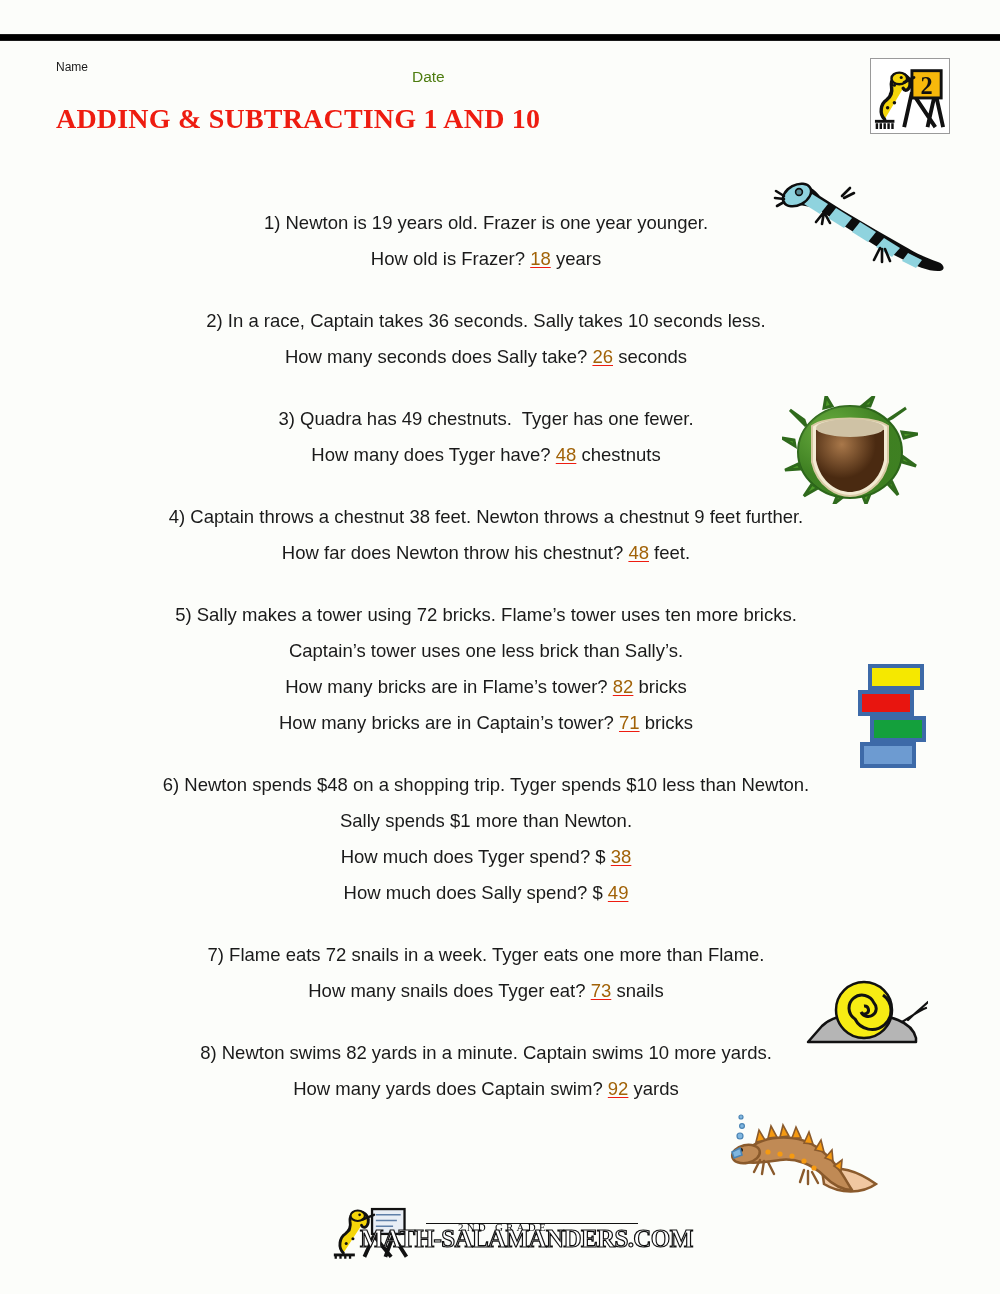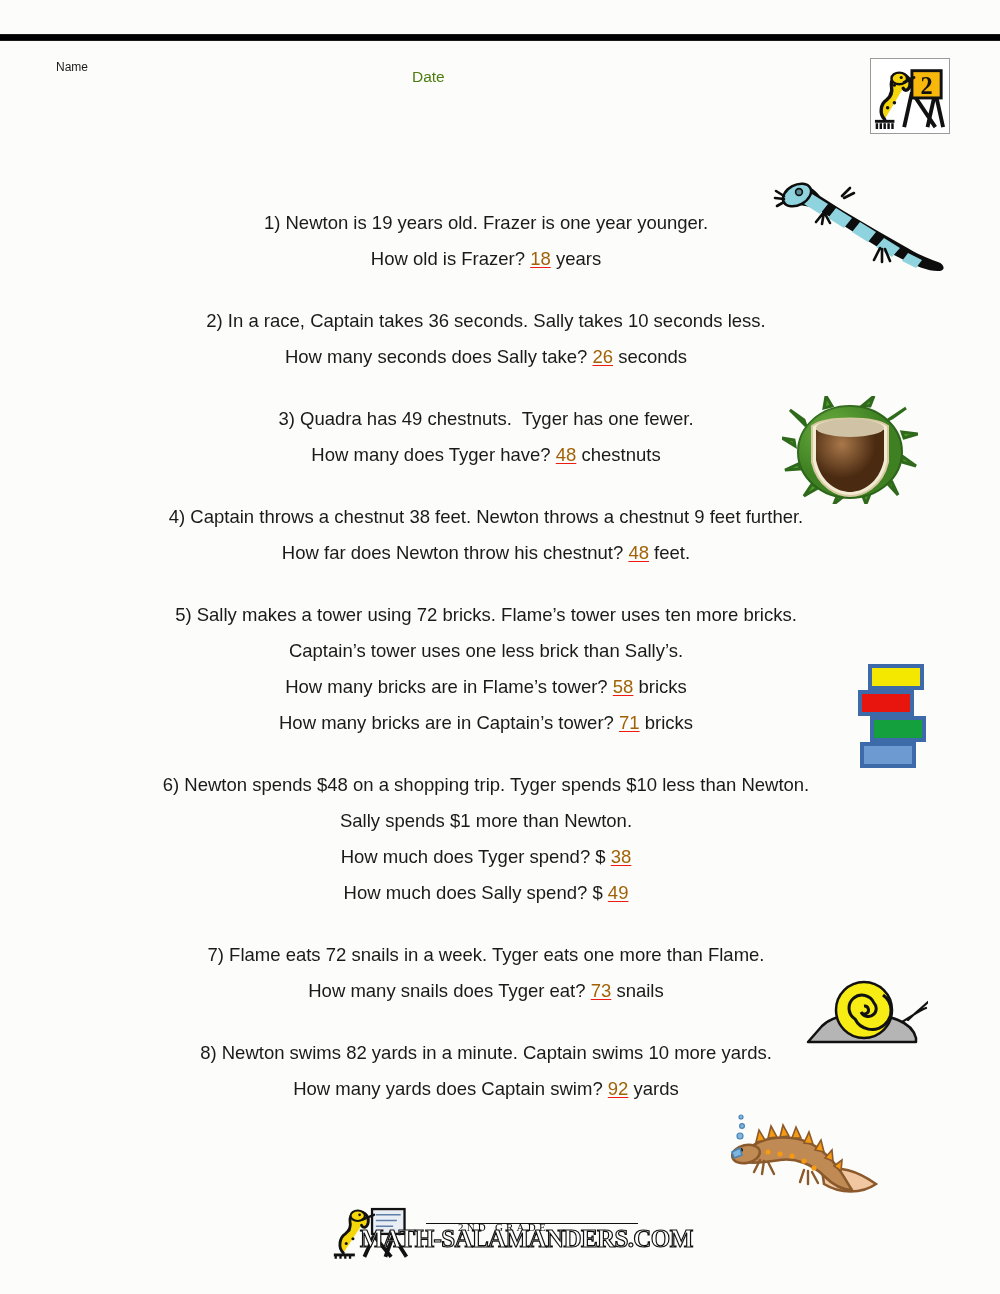--- a/index.html
+++ b/index.html
@@ -178,20 +178,21 @@
       <circle cx="24" cy="45" r="1.8" fill="#111"></circle>
       <circle cx="17" cy="50" r="1.8" fill="#111"></circle>
       <circle cx="24" cy="27" r="1.6" fill="#111"></circle>
 
       <path d="M6 66 L6 72 M10 66 L10 72 M14 66 L14 72 M18 66 L18 72 M22 66 L22 72" stroke="#111" stroke-width="2.5"></path>
       <path d="M4 64 L24 64" stroke="#111" stroke-width="3"></path>
     </svg>
   </div>
 
   <div class="title-block">
+    <div class="title-line">ADDING &amp; SUBTRACTING 1 AND 10</div>
   </div>
 
   <div class="problems" id="problems">
       <div class="problem">
         <div class="pline"><span>1) Newton is 19 years old. Frazer is one year younger.</span></div>
         <div class="pline"><span>How old is Frazer? </span><span class="ans">18</span><span> years</span></div>
       </div>
       <div class="problem">
         <div class="pline"><span>2) In a race, Captain takes 36 seconds. Sally takes 10 seconds less.</span></div>
         <div class="pline"><span>How many seconds does Sally take? </span><span class="ans">26</span><span> seconds</span></div>
@@ -200,21 +201,21 @@
         <div class="pline"><span>3) Quadra has 49 chestnuts.  Tyger has one fewer.</span></div>
         <div class="pline"><span>How many does Tyger have? </span><span class="ans">48</span><span> chestnuts</span></div>
       </div>
       <div class="problem">
         <div class="pline"><span>4) Captain throws a chestnut 38 feet. Newton throws a chestnut 9 feet further.</span></div>
         <div class="pline"><span>How far does Newton throw his chestnut? </span><span class="ans">48</span><span> feet.</span></div>
       </div>
       <div class="problem">
         <div class="pline"><span>5) Sally makes a tower using 72 bricks. Flame’s tower uses ten more bricks.</span></div>
         <div class="pline"><span>Captain’s tower uses one less brick than Sally’s.</span></div>
-        <div class="pline"><span>How many bricks are in Flame’s tower? </span><span class="ans">58</span><span> bricks</span></div>
+        <div class="pline"><span>How many bricks are in Flame’s tower? </span><span class="ans">82</span><span> bricks</span></div>
         <div class="pline"><span>How many bricks are in Captain’s tower? </span><span class="ans">71</span><span> bricks</span></div>
       </div>
       <div class="problem">
         <div class="pline"><span>6) Newton spends $48 on a shopping trip. Tyger spends $10 less than Newton.</span></div>
         <div class="pline"><span>Sally spends $1 more than Newton.</span></div>
         <div class="pline"><span>How much does Tyger spend? $ </span><span class="ans">38</span></div>
         <div class="pline"><span>How much does Sally spend? $ </span><span class="ans">49</span></div>
       </div>
       <div class="problem">
         <div class="pline"><span>7) Flame eats 72 snails in a week. Tyger eats one more than Flame.</span></div>

